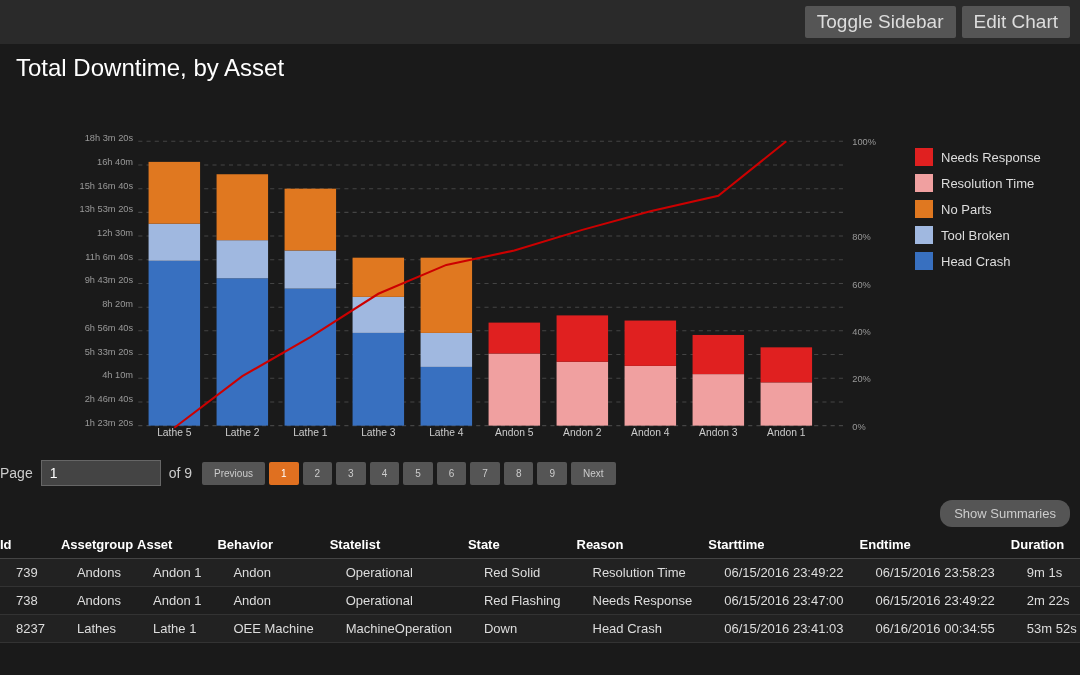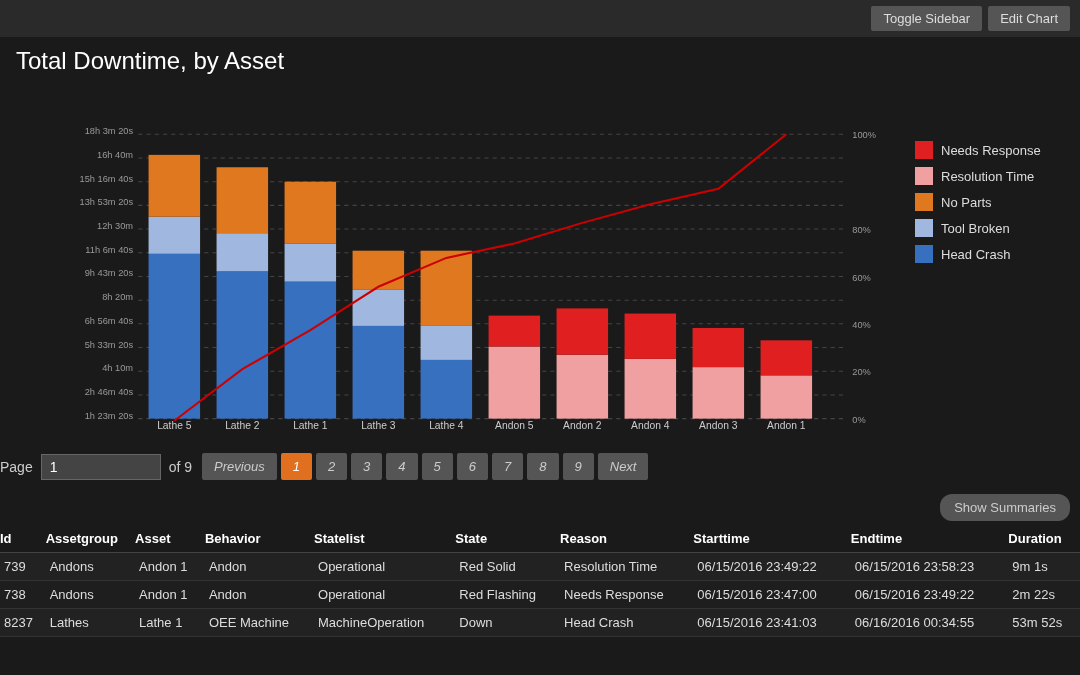--- a/index.html
+++ b/index.html
@@ -20,21 +20,21 @@
       background: #2a2a2a;
       padding: 6px 10px;
       gap: 6px;
     }
     .topbar-btn {
       background: #555;
       color: #ddd;
       border: none;
       padding: 5px 12px;
       cursor: pointer;
-      font-size: 13px;
+      font-size: 19px;
       border-radius: 2px;
     }
 
     
     #page-title {
       color: #fff;
       font-size: 24px;
       font-weight: normal;
       padding: 10px 16px 6px;
     }
@@ -110,23 +110,22 @@
       display: flex;
       align-items: center;
       gap: 4px;
     }
     .page-btn {
       background: #555;
       color: #ccc;
       border: none;
       padding: 6px 12px;
       cursor: pointer;
-      font-size: 13px;
+      font-size: 10px;
       border-radius: 2px;
-      font-style: italic;
     }
     .page-btn.active {
       background: #e07020;
       color: #fff;
     }
 
     
     #table-area {
       padding: 0 0;
     }
@@ -160,21 +159,21 @@
       font-weight: bold;
       font-size: 13px;
       white-space: nowrap;
     }
     #data-table tbody tr {
       border-bottom: 1px solid #333;
     }
     #data-table tbody tr:nth-child(odd) { background: #222; }
     #data-table tbody tr:nth-child(even) { background: #1e1e1e; }
     #data-table td {
-      padding: 6px 4px;
+      padding: 6px 16px;
       font-size: 13px;
       color: #ddd;
       white-space: nowrap;
     }
   </style>
 </head>
 <body>
 
 <div id="topbar">
   <button class="topbar-btn">Toggle Sidebar</button>

